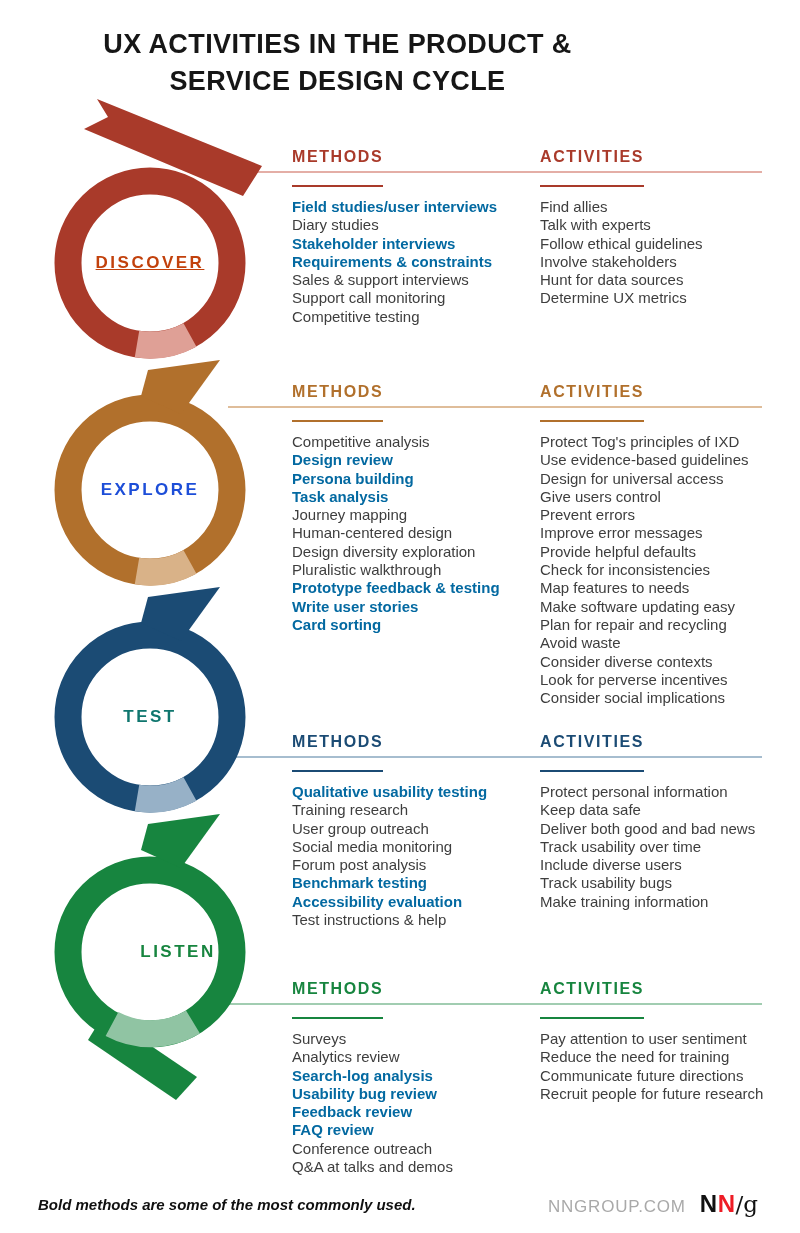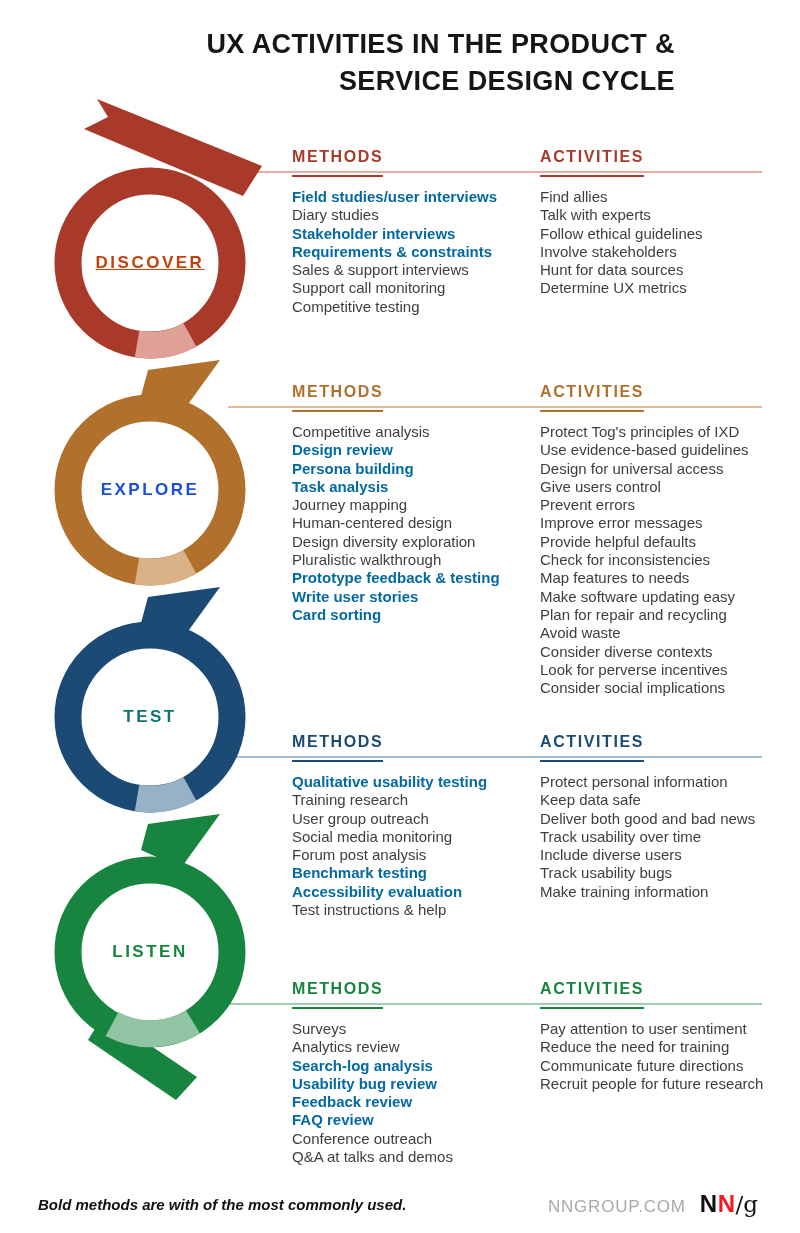--- a/index.html
+++ b/index.html
@@ -2,39 +2,39 @@
 <html><head>
 <meta charset="utf-8">
 <style>
   html,body{margin:0;padding:0;}
   body{
     width:800px;height:1233px;position:relative;background:#ffffff;
     font-family:"Liberation Sans",sans-serif;overflow:hidden;
   }
   .title{
     position:absolute;top:26px;left:0;width:675px;margin:0;
-    text-align:right;font-size:27px;line-height:37px;font-weight:800;
+    text-align:center;font-size:27px;line-height:37px;font-weight:800;
     letter-spacing:.4px;color:#161616;
   }
   .rule{position:absolute;left:228px;width:534px;height:1.5px;opacity:.85;z-index:1;}
   .rule-0{top:171px}.rule-1{top:406px}.rule-2{top:756px}.rule-3{top:1003px}
   .swirls{position:absolute;top:0;left:0;z-index:2;}
   .phase-label{
     position:absolute;left:0;width:300px;text-align:center;z-index:3;
     font-weight:700;font-size:17px;letter-spacing:2.5px;
   }
   .pl-0{top:253px}.pl-1{top:480px}.pl-2{top:707px}.pl-3{top:942px}
   .col{position:absolute;z-index:4;white-space:nowrap;}
   .m-0{left:292px;top:148px}.a-0{left:540px;top:148px}
   .m-1{left:292px;top:383px}.a-1{left:540px;top:383px}
   .m-2{left:292px;top:733px}.a-2{left:540px;top:733px}
   .m-3{left:292px;top:980px}.a-3{left:540px;top:980px}
   .col-heading{
     display:inline-block;font-size:16px;font-weight:700;letter-spacing:1.6px;
-    padding-bottom:9px;border-bottom:2px solid currentColor;
+    padding-bottom:19px;border-bottom:2px solid currentColor;
   }
   .list{margin-top:11px;}
   .item{font-size:15px;line-height:18.3px;color:#3e3e3e;}
   .item.bold{font-weight:700;color:#0369a1;}
   .note{
     position:absolute;left:38px;top:1196px;z-index:4;
     font-size:15px;font-style:italic;font-weight:700;color:#101010;
   }
   .footer-right{
     position:absolute;right:42px;top:1190px;z-index:4;
@@ -77,21 +77,21 @@
     <polygon points="104,1014 197,1077 176,1100 88,1040" fill="#17853F"></polygon>
     <circle cx="150" cy="952" r="82" fill="none" stroke-width="27" stroke="#17853F"></circle>
     <path d="M193,1022 A82,82 0 0 1 112,1024" fill="none" stroke-width="27" stroke="#90C4A3"></path>
     <polygon points="220,814 148,824 141,850 181,868" fill="#17853F"></polygon>
   </g>
 </svg>
 
 <div class="phase-label pl-0" style="color: #c2410c; text-decoration: underline;">DISCOVER</div>
 <div class="phase-label pl-1" style="color: #1d4ed8;">EXPLORE</div>
 <div class="phase-label pl-2" style="color: #0f766e;">TEST</div>
-<div class="phase-label pl-3" style="color: rgb(23, 133, 63);">LISTEN</div>
+<div class="phase-label pl-3" style="color: rgb(23, 133, 63); margin-left: 28px;">LISTEN</div>
 
 <div class="col m-0">
   <div class="col-heading" style="color: rgb(169, 58, 42);">METHODS</div>
   <div class="list">
       <div class="item bold">Field studies/user interviews</div>
       <div class="item">Diary studies</div>
       <div class="item bold">Stakeholder interviews</div>
       <div class="item bold">Requirements &amp; constraints</div>
       <div class="item">Sales &amp; support interviews</div>
       <div class="item">Support call monitoring</div>
@@ -189,17 +189,17 @@
 <div class="col a-3">
   <div class="col-heading" style="color: rgb(23, 133, 63);">ACTIVITIES</div>
   <div class="list">
       <div class="item">Pay attention to user sentiment</div>
       <div class="item">Reduce the need for training</div>
       <div class="item">Communicate future directions</div>
       <div class="item">Recruit people for future research</div>
     </div>
 </div>
 
-<div class="note">Bold methods are with of the most commonly used.</div>
+<div class="note">Bold methods are some of the most commonly used.</div>
 <div class="footer-right">
   <span class="site">NNGROUP.COM</span>
   <span class="logo"><span>N</span><span style="color: rgb(238, 28, 37);">N</span><span class="g">/g</span></span>
 </div>
 
 </body></html>

